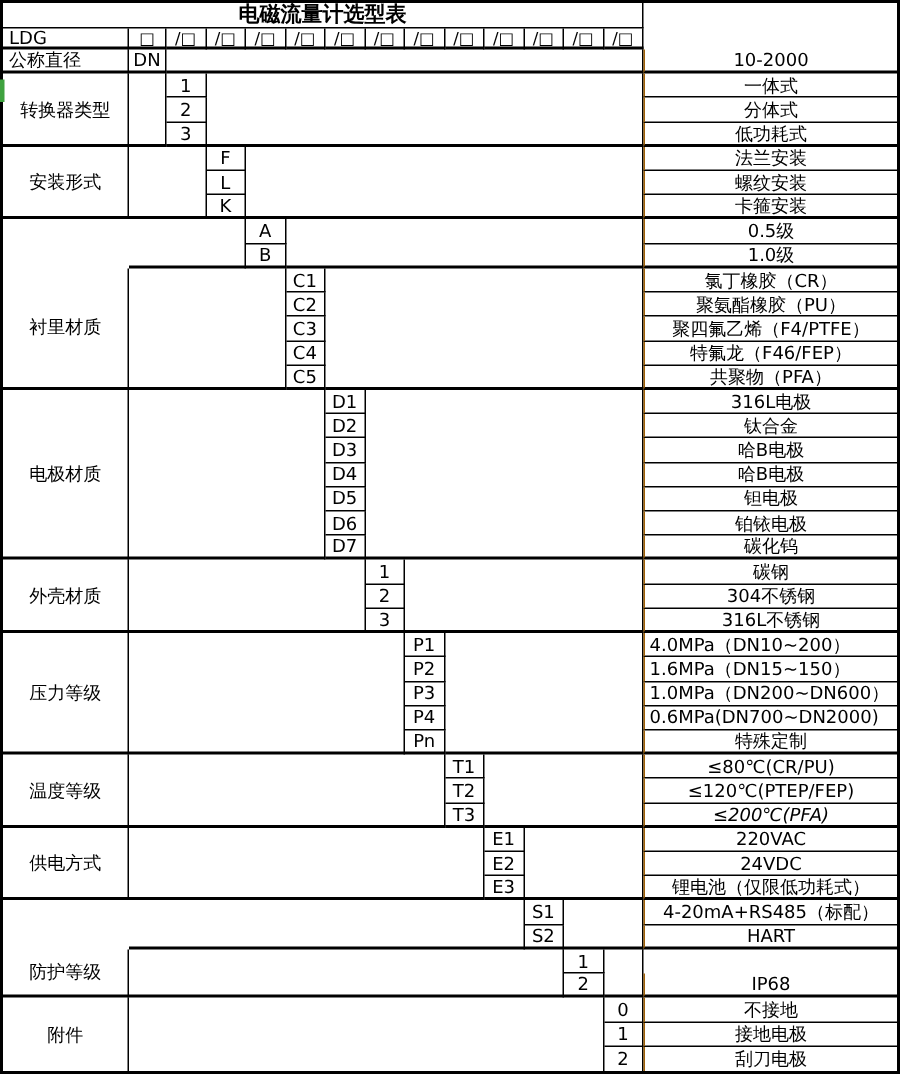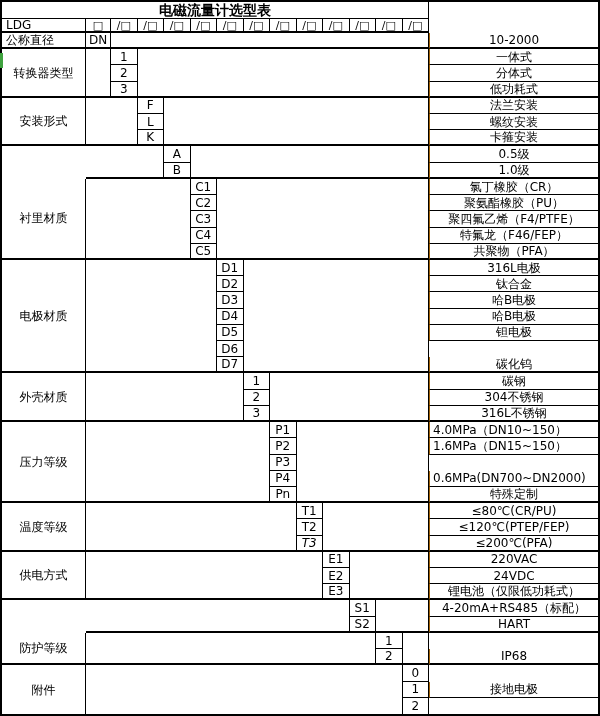--- a/index.html
+++ b/index.html
@@ -99,52 +99,54 @@
       <div class="cell descb nor " style="grid-area: 17 / 15;">316L电极</div>
       <div class="cell" style="grid-area: 18 / 7;">D2</div>
       <div class="cell descb nor " style="grid-area: 18 / 15;">钛合金</div>
       <div class="cell" style="grid-area: 19 / 7;">D3</div>
       <div class="cell descb nor " style="grid-area: 19 / 15;">哈B电极</div>
       <div class="cell" style="grid-area: 20 / 7;">D4</div>
       <div class="cell descb nor " style="grid-area: 20 / 15;">哈B电极</div>
       <div class="cell" style="grid-area: 21 / 7;">D5</div>
       <div class="cell descb nor " style="grid-area: 21 / 15;">钽电极</div>
       <div class="cell" style="grid-area: 22 / 7;">D6</div>
+      <div class="cell descb nor " style="grid-area: 22 / 15;">铂铱电极</div>
       <div class="cell thick" style="grid-area: 23 / 7;">D7</div>
       <div class="cell descb nor thick" style="grid-area: 23 / 15;">碳化钨</div>
       <div class="cell thick" style="grid-area: 24 / 1 / 27;">外壳材质</div>
       <div class="cell thick" style="grid-area: 24 / 2 / 27 / 8;"></div>
       <div class="cell thick" style="grid-area: 24 / 9 / 27 / 15;"></div>
       <div class="cell" style="grid-area: 24 / 8;">1</div>
       <div class="cell descb nor " style="grid-area: 24 / 15;">碳钢</div>
       <div class="cell" style="grid-area: 25 / 8;">2</div>
       <div class="cell descb nor " style="grid-area: 25 / 15;">304不锈钢</div>
       <div class="cell thick" style="grid-area: 26 / 8;">3</div>
       <div class="cell descb nor thick" style="grid-area: 26 / 15;">316L不锈钢</div>
       <div class="cell thick" style="grid-area: 27 / 1 / 32;">压力等级</div>
       <div class="cell thick" style="grid-area: 27 / 2 / 32 / 9;"></div>
       <div class="cell thick" style="grid-area: 27 / 10 / 32 / 15;"></div>
       <div class="cell" style="grid-area: 27 / 9;">P1</div>
-      <div class="cell descb nor  left" style="grid-area: 27 / 15;">4.0MPa（DN10~150）</div>
+      <div class="cell descb nor  left" style="grid-area: 27 / 15;">4.0MPa（DN10~200）</div>
       <div class="cell" style="grid-area: 28 / 9;">P2</div>
       <div class="cell descb nor  left" style="grid-area: 28 / 15;">1.6MPa（DN15~150）</div>
       <div class="cell" style="grid-area: 29 / 9;">P3</div>
+      <div class="cell descb nor  left" style="grid-area: 29 / 15;">1.0MPa（DN200~DN600）</div>
       <div class="cell" style="grid-area: 30 / 9;">P4</div>
       <div class="cell descb nor  left" style="grid-area: 30 / 15;">0.6MPa(DN700~DN2000)</div>
       <div class="cell thick" style="grid-area: 31 / 9;">Pn</div>
       <div class="cell descb nor thick" style="grid-area: 31 / 15;">特殊定制</div>
       <div class="cell thick" style="grid-area: 32 / 1 / 35;">温度等级</div>
       <div class="cell thick" style="grid-area: 32 / 2 / 35 / 10;"></div>
       <div class="cell thick" style="grid-area: 32 / 11 / 35 / 15;"></div>
       <div class="cell" style="grid-area: 32 / 10;">T1</div>
       <div class="cell descb nor " style="grid-area: 32 / 15;">≤80℃(CR/PU)</div>
       <div class="cell" style="grid-area: 33 / 10;">T2</div>
       <div class="cell descb nor " style="grid-area: 33 / 15;">≤120℃(PTEP/FEP)</div>
-      <div class="cell thick" style="grid-area: 34 / 10; font-style: italic;">T3</div>
-      <div class="cell descb nor thick" style="grid-area: 34 / 15;">≤200℃(PFA)</div>
+      <div class="cell thick" style="grid-area: 34 / 10;">T3</div>
+      <div class="cell descb nor thick" style="grid-area: 34 / 15; font-style: italic;">≤200℃(PFA)</div>
       <div class="cell thick" style="grid-area: 35 / 1 / 38;">供电方式</div>
       <div class="cell thick" style="grid-area: 35 / 2 / 38 / 11;"></div>
       <div class="cell thick" style="grid-area: 35 / 12 / 38 / 15;"></div>
       <div class="cell" style="grid-area: 35 / 11;">E1</div>
       <div class="cell descb nor " style="grid-area: 35 / 15;">220VAC</div>
       <div class="cell" style="grid-area: 36 / 11;">E2</div>
       <div class="cell descb nor " style="grid-area: 36 / 15;">24VDC</div>
       <div class="cell thick" style="grid-area: 37 / 11;">E3</div>
       <div class="cell descb nor thick" style="grid-area: 37 / 15;">锂电池（仅限低功耗式）</div>
       <div class="cell thick" style="grid-area: 38 / 2 / 40 / 12;"></div>
@@ -155,18 +157,20 @@
       <div class="cell descb nor thick" style="grid-area: 39 / 15;">HART</div>
       <div class="cell thick" style="grid-area: 40 / 1 / 42;">防护等级</div>
       <div class="cell thick" style="grid-area: 40 / 2 / 42 / 13;"></div>
       <div class="cell thick" style="grid-area: 40 / 14 / 42 / 15;"></div>
       <div class="cell" style="grid-area: 40 / 13;">1</div>
       <div class="cell thick" style="grid-area: 41 / 13;">2</div>
       <div class="cell descb nor thick" style="grid-area: 41 / 15;">IP68</div>
       <div class="cell nob" style="grid-area: 42 / 1 / 45;">附件</div>
       <div class="cell nob" style="grid-area: 42 / 2 / 45 / 14;"></div>
       <div class="cell" style="grid-area: 42 / 14;">0</div>
+      <div class="cell descb nor " style="grid-area: 42 / 15;">不接地</div>
       <div class="cell" style="grid-area: 43 / 14;">1</div>
       <div class="cell descb nor " style="grid-area: 43 / 15;">接地电极</div>
       <div class="cell nob" style="grid-area: 44 / 14;">2</div>
+      <div class="cell descb nor nob" style="grid-area: 44 / 15;">刮刀电极</div>
     </div>
   <div id="green-artifact" style="background: rgb(63, 162, 63);"></div>
 </div>
 
 </body></html>

